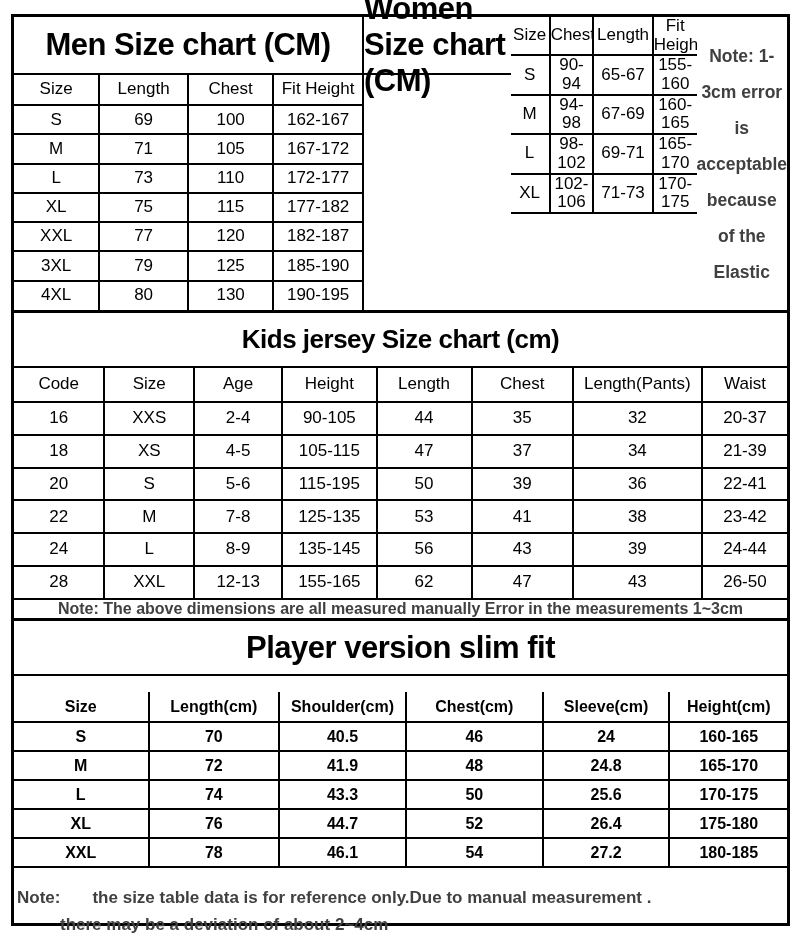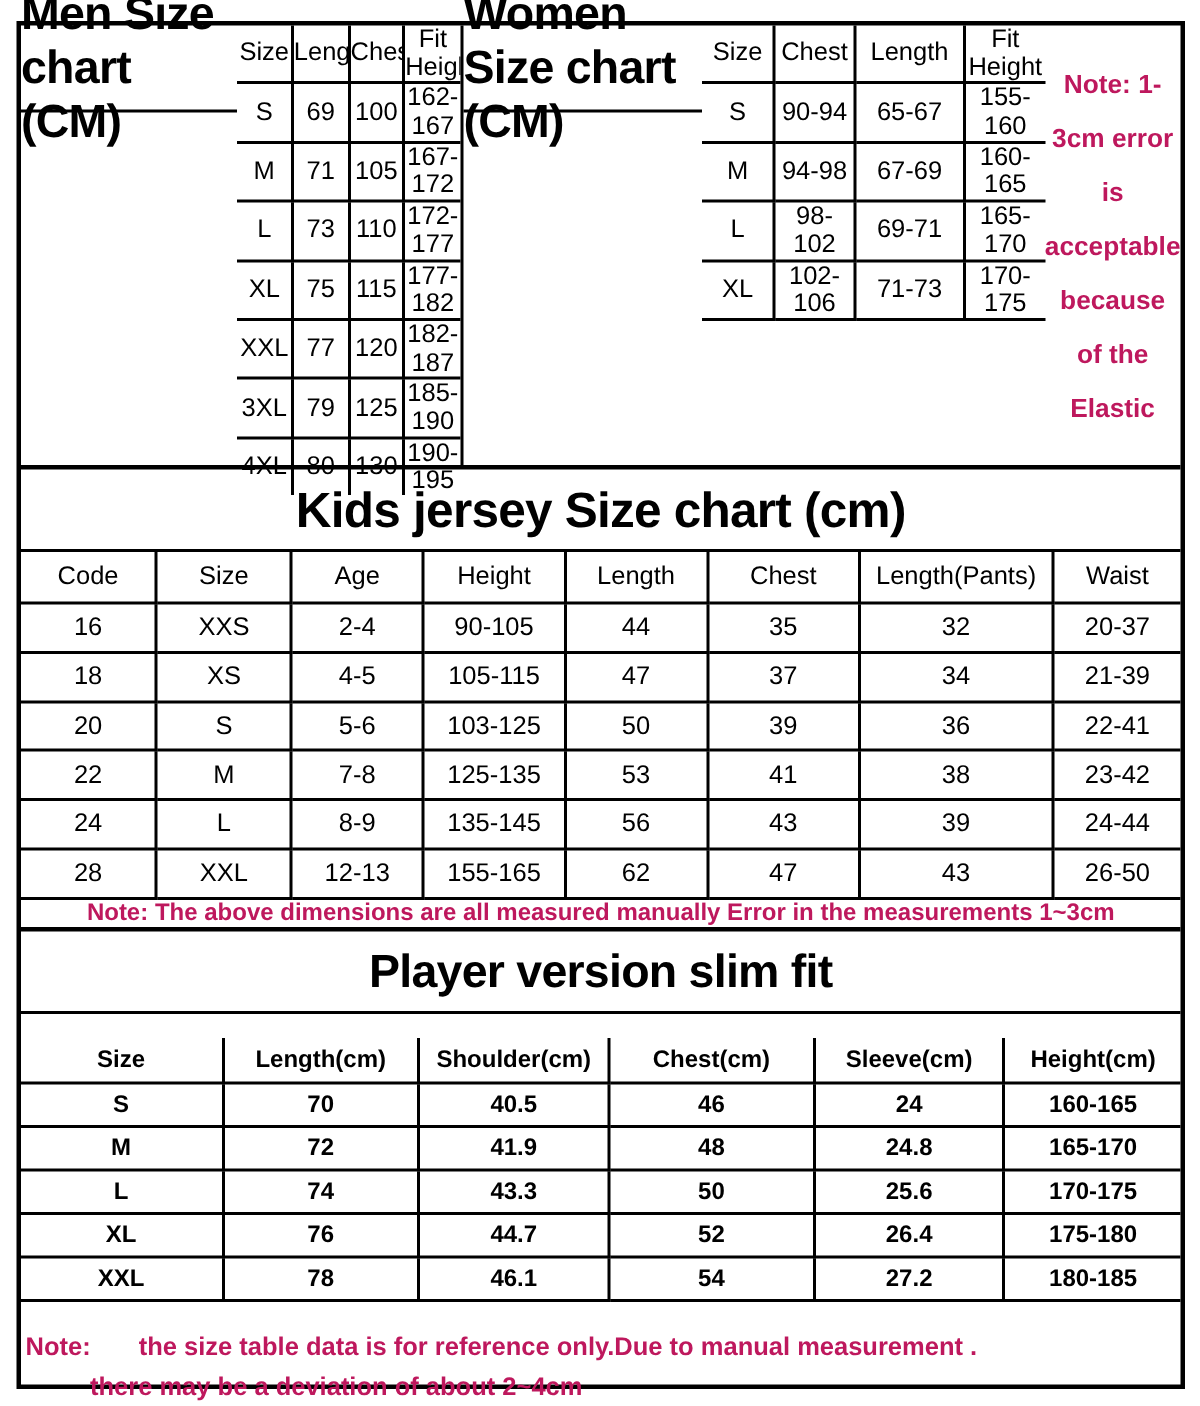--- a/index.html
+++ b/index.html
@@ -18,58 +18,58 @@
   .dtable td,.dtable th{
     border-right:2px solid #000;border-bottom:2px solid #000;
     text-align:center;vertical-align:middle;padding:0;overflow:hidden;
     font-size:17px;font-weight:normal;line-height:1.1;
   }
   .dtable td:last-child,.dtable th:last-child{border-right:0;text-align:center;}
   .hrow{height:30px;}
   .drow{height:29px;}
   
   .top-section{height:293px;display:flex;flex-direction:row;}
-  .men-col{width:293px;display:flex;flex-direction:row;}
+  .men-col{width:348px;display:flex;flex-direction:column;}
   .women-col{flex:1;border-left:2px solid #000;display:flex;flex-direction:row;}
   .panel-title{
     height:58px;box-sizing:border-box;border-bottom:2px solid #000;
     display:flex;align-items:center;justify-content:center;
     font-weight:bold;font-size:31px;letter-spacing:-0.5px;
   }
   .men-table tr:last-child td{border-bottom:0;}
   .women-note{
     flex:1;display:flex;flex-direction:column;align-items:center;justify-content:center;
     font-weight:bold;font-size:17.5px;line-height:36px;text-align:center;
   }
   
   .kids-section{height:321px;border-top:3px solid #000;box-sizing:border-box;
     display:flex;flex-direction:column;}
   .section-title{
     height:55px;box-sizing:border-box;border-bottom:2px solid #000;
     display:flex;align-items:center;justify-content:center;
     font-weight:bold;letter-spacing:-0.5px;
   }
-  .kids-title{font-size:33px;}
+  .kids-title{font-size:26px;}
   .kids-note{
     flex:1;display:flex;align-items:center;justify-content:center;
     font-weight:bold;font-size:16px;
   }
   
   .player-section{flex:1;border-top:3px solid #000;box-sizing:border-box;
     display:flex;flex-direction:column;gap:16px;}
   .player-title{font-size:31px;}
   .player-table td,.player-table th{font-weight:bold;font-size:16px;}
   .bottom-note{
     flex:1;display:flex;flex-direction:column;justify-content:center;
     font-weight:bold;font-size:17px;line-height:27px;
   }
   .bottom-note .nline1{display:flex;padding-left:3px;}
   .bottom-note .nlabel{margin-right:32px;}
   .bottom-note .nline2{padding-left:46px;}
-  .red{color:#be185d;}
+  .red{color:#404040;}
 </style>
 </head>
 <body>
 
 <div class="sheet">
   <div class="box">
 
     <div class="top-section">
 
       <div class="men-col">
@@ -224,21 +224,21 @@
           <td>105-115</td>
           <td>47</td>
           <td>37</td>
           <td>34</td>
           <td>21-39</td>
         </tr>
         <tr class="drow">
           <td>20</td>
           <td>S</td>
           <td>5-6</td>
-          <td>103-125</td>
+          <td>115-195</td>
           <td>50</td>
           <td>39</td>
           <td>36</td>
           <td>22-41</td>
         </tr>
         <tr class="drow">
           <td>22</td>
           <td>M</td>
           <td>7-8</td>
           <td>125-135</td>

